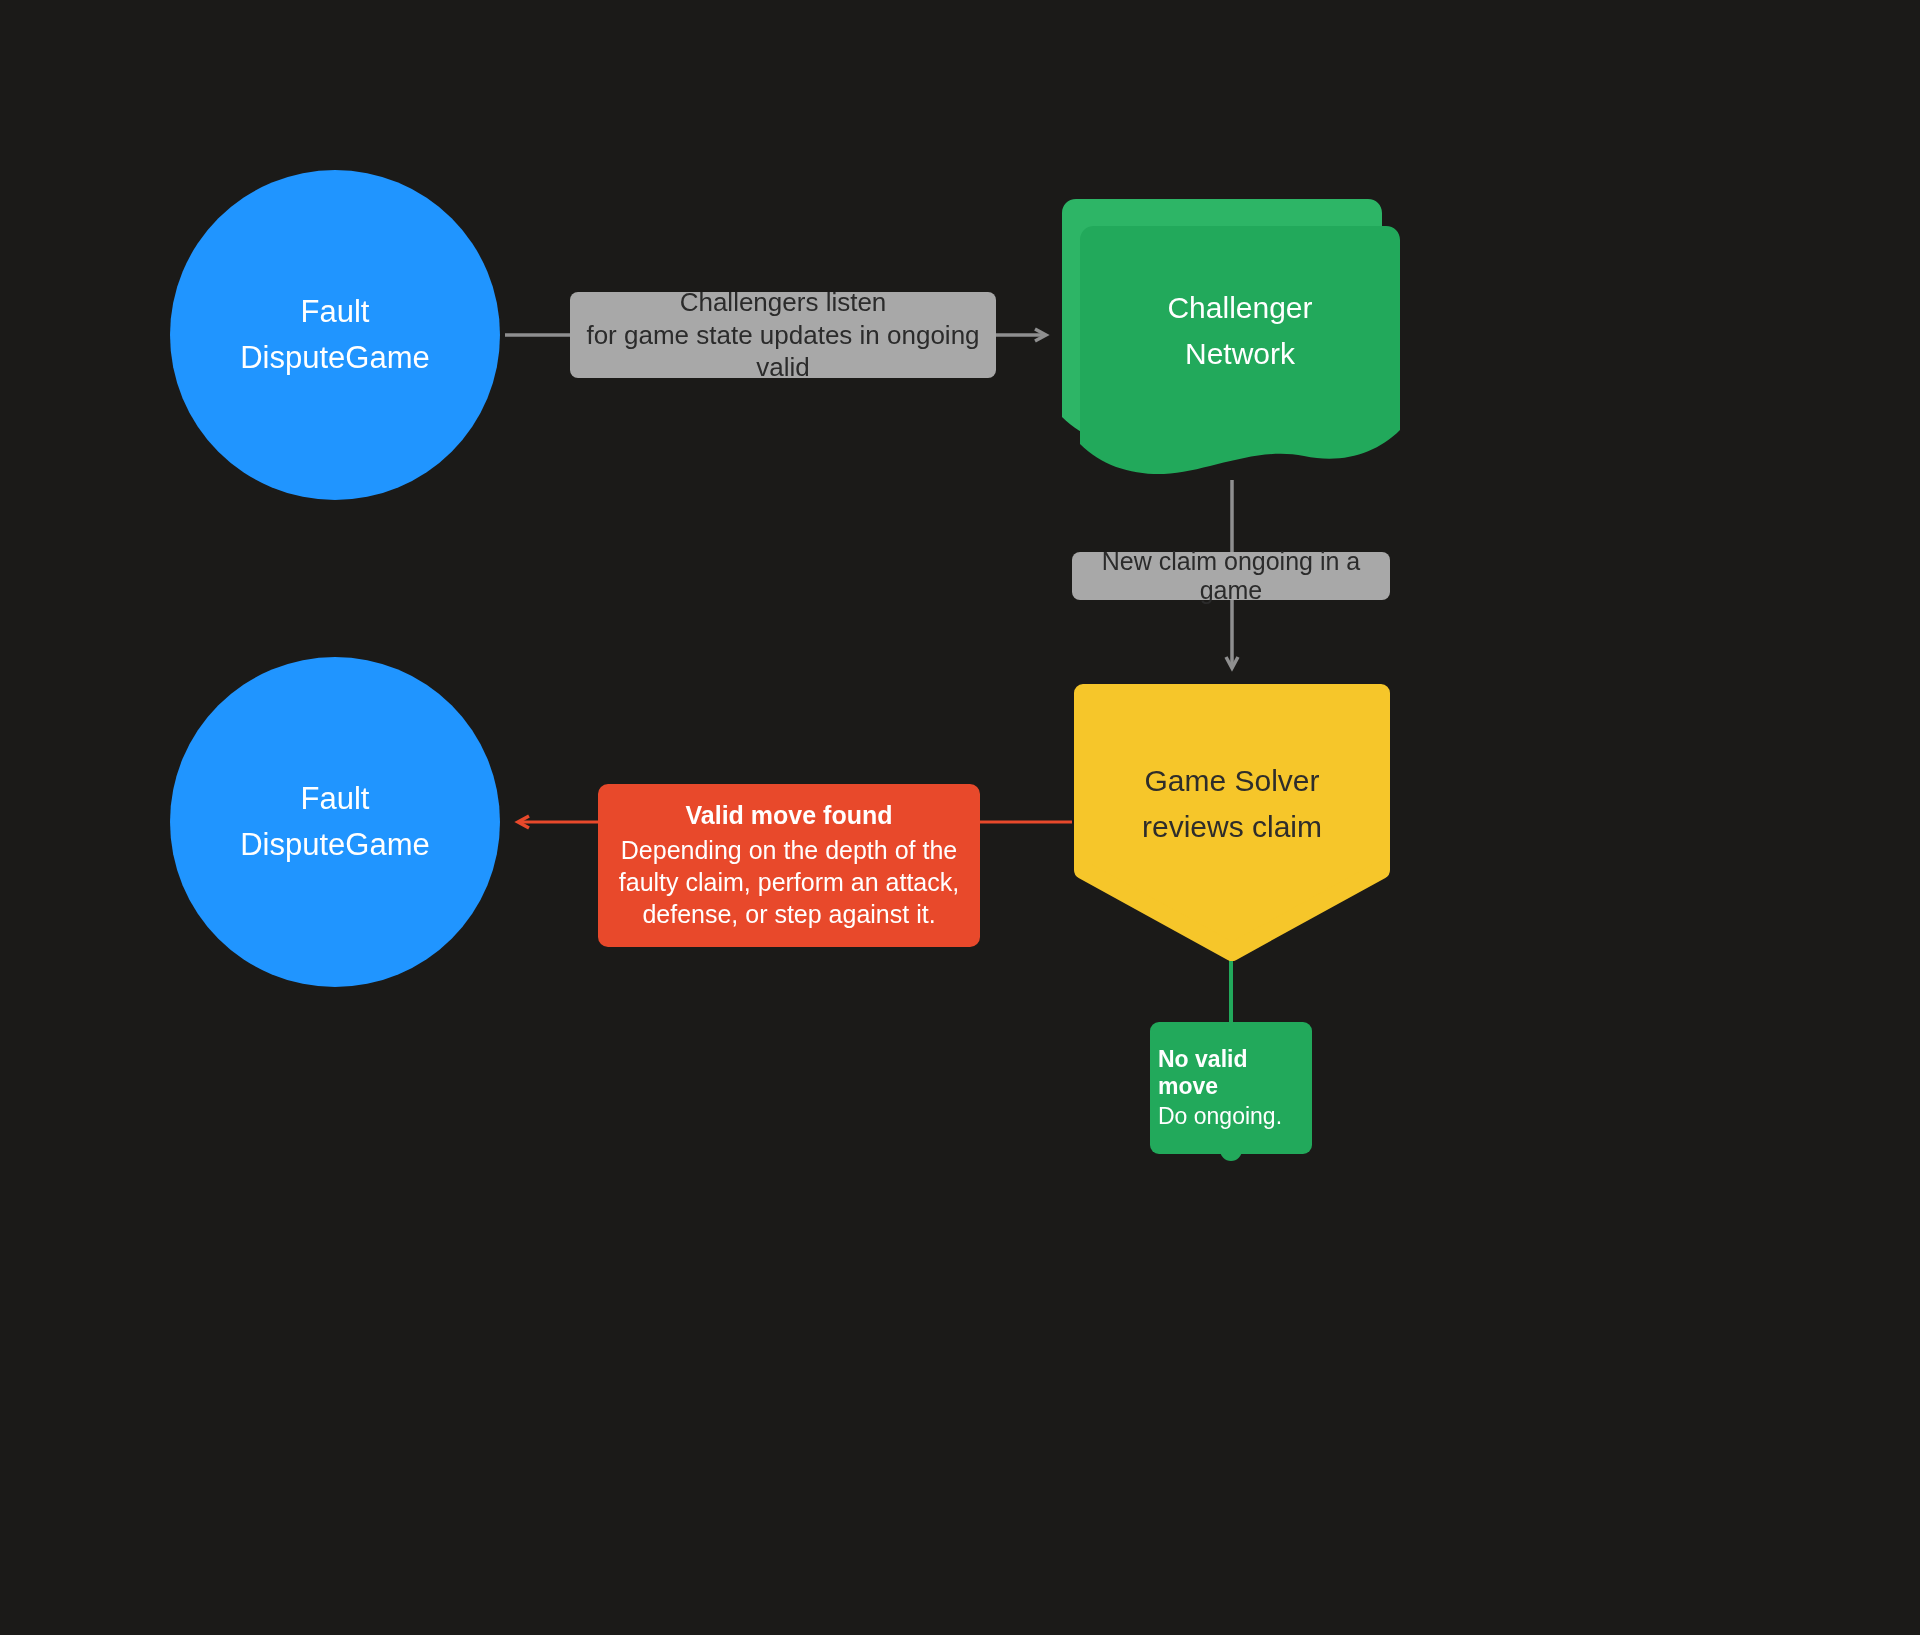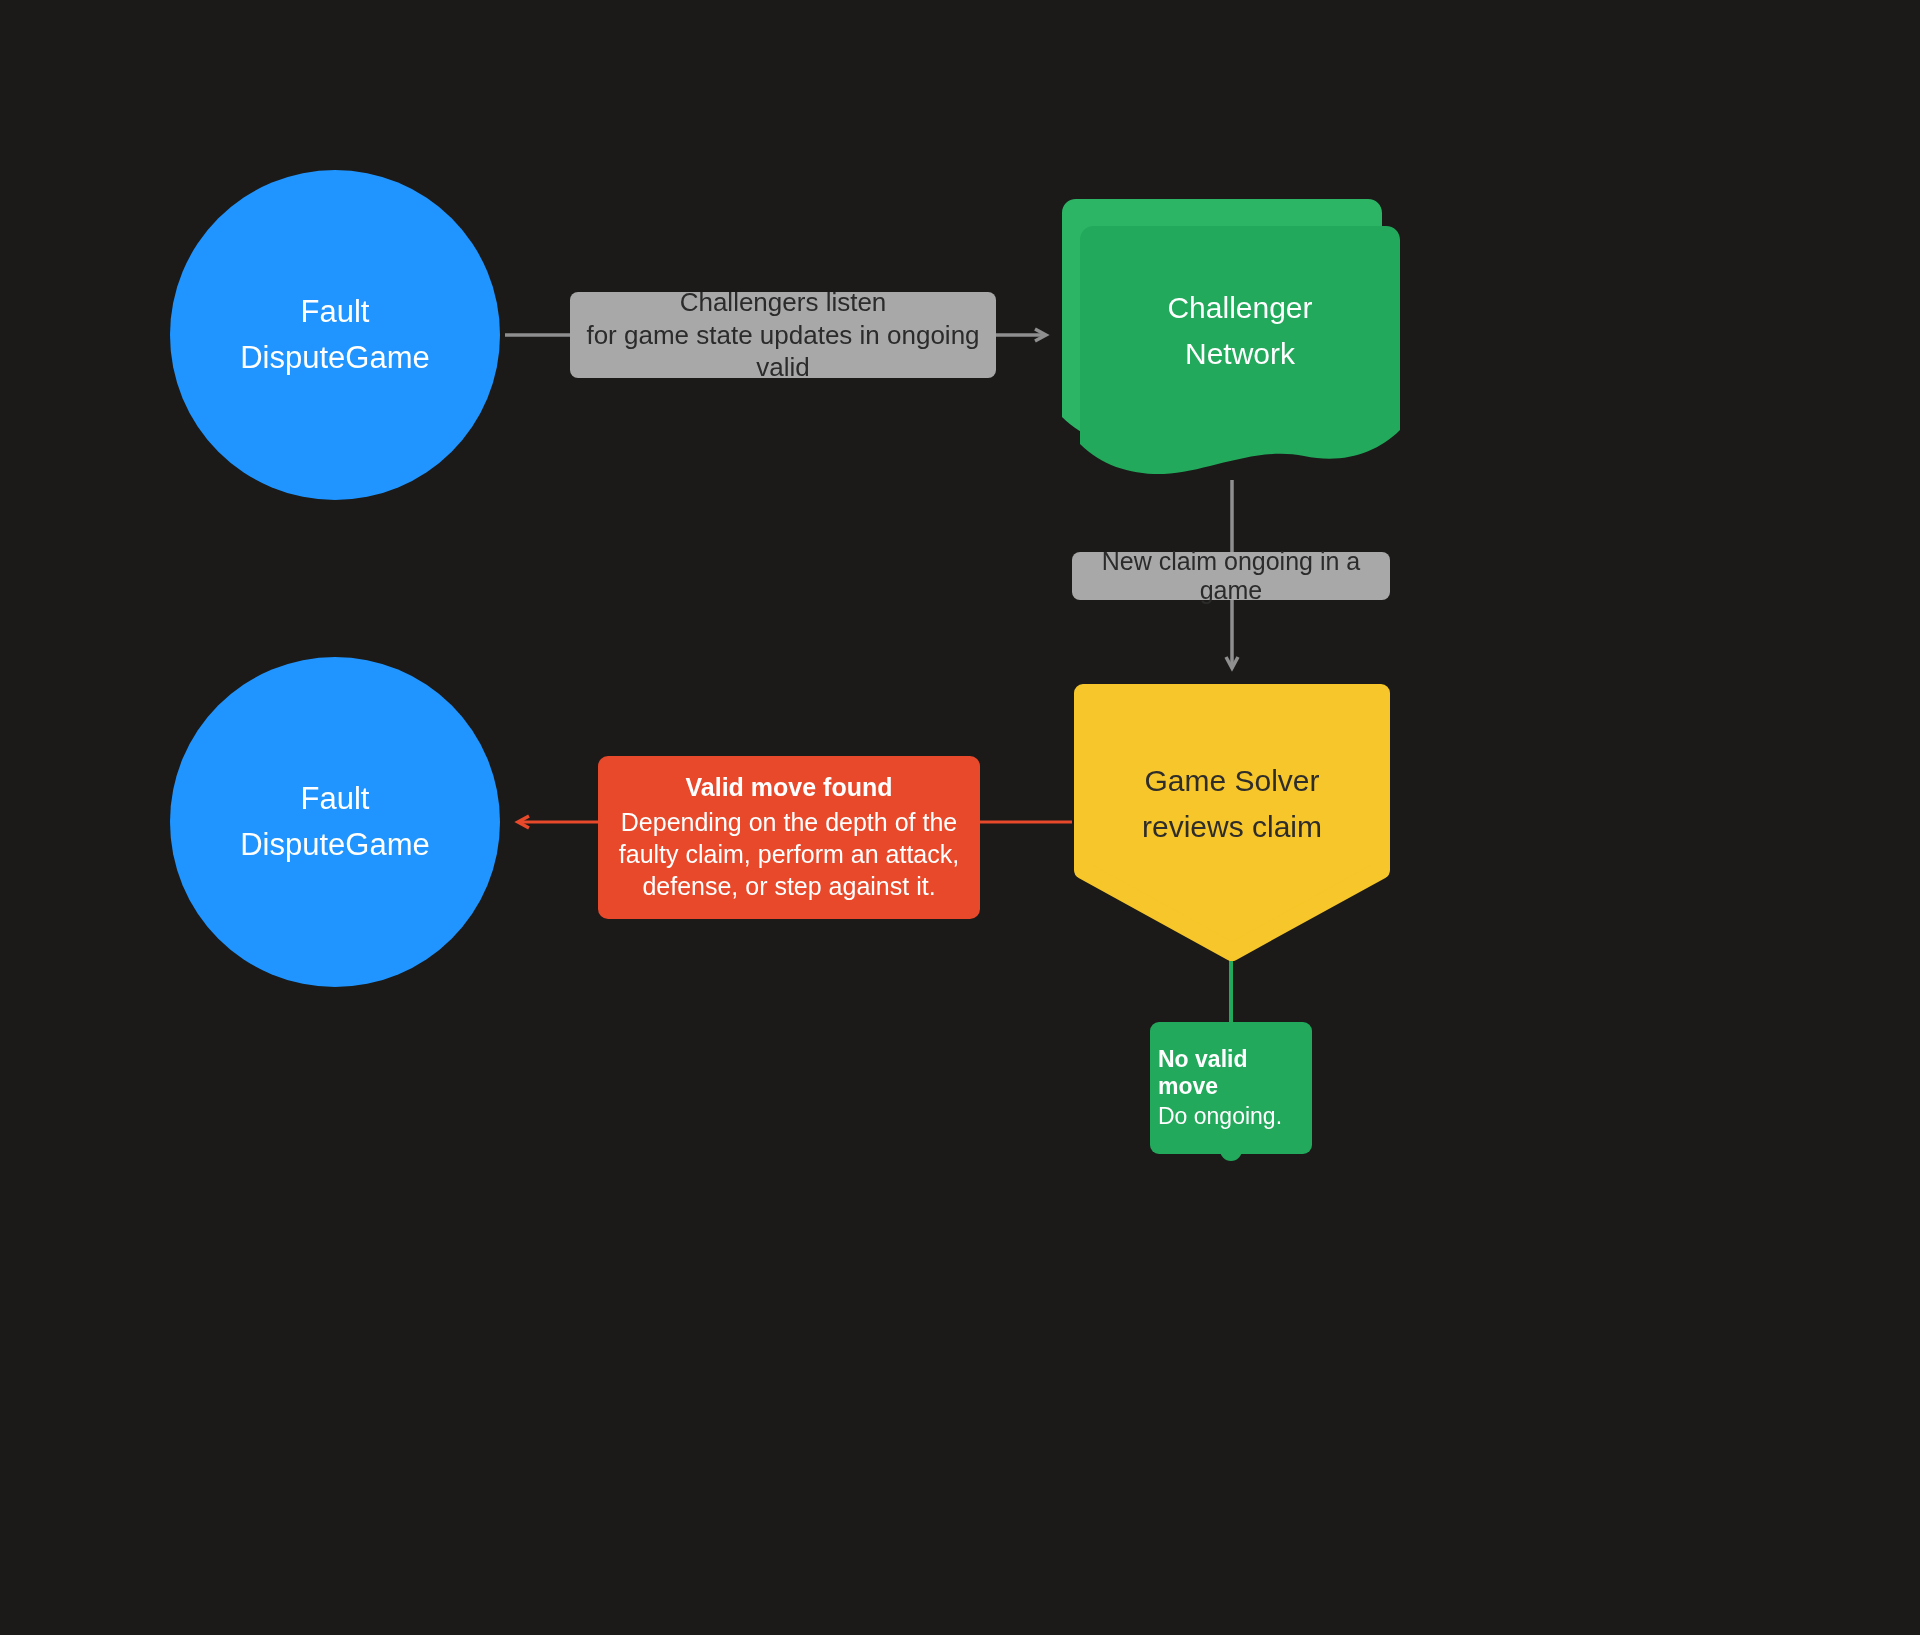--- a/index.html
+++ b/index.html
@@ -51,21 +51,21 @@
   .pill-label{
     background:var(--label_gray_bg);color:var(--label_gray_text);
     border-radius:8px;display:flex;align-items:center;justify-content:center;
     text-align:center;z-index:3;
   }
   .pill-listen{left:570px;top:292px;width:426px;height:86px;font-size:26px;line-height:1.25;}
   .pill-newclaim{left:1072px;top:552px;width:318px;height:48px;font-size:25px;}
 
   
   .red-box{
-    left:598px;top:756px;width:382px;
+    left:598px;top:784px;width:382px;
     background:var(--box_red);color:var(--text_light);
     border-radius:10px;padding:17px 18px;text-align:center;z-index:3;
   }
   .red-box .box-title{font-weight:bold;font-size:25px;margin-bottom:5px;}
   .red-box .box-body{font-size:25px;line-height:1.27;}
 
   
   .green-box{
     left:1150px;top:1022px;width:162px;
     background:var(--node_green);color:var(--text_light);

